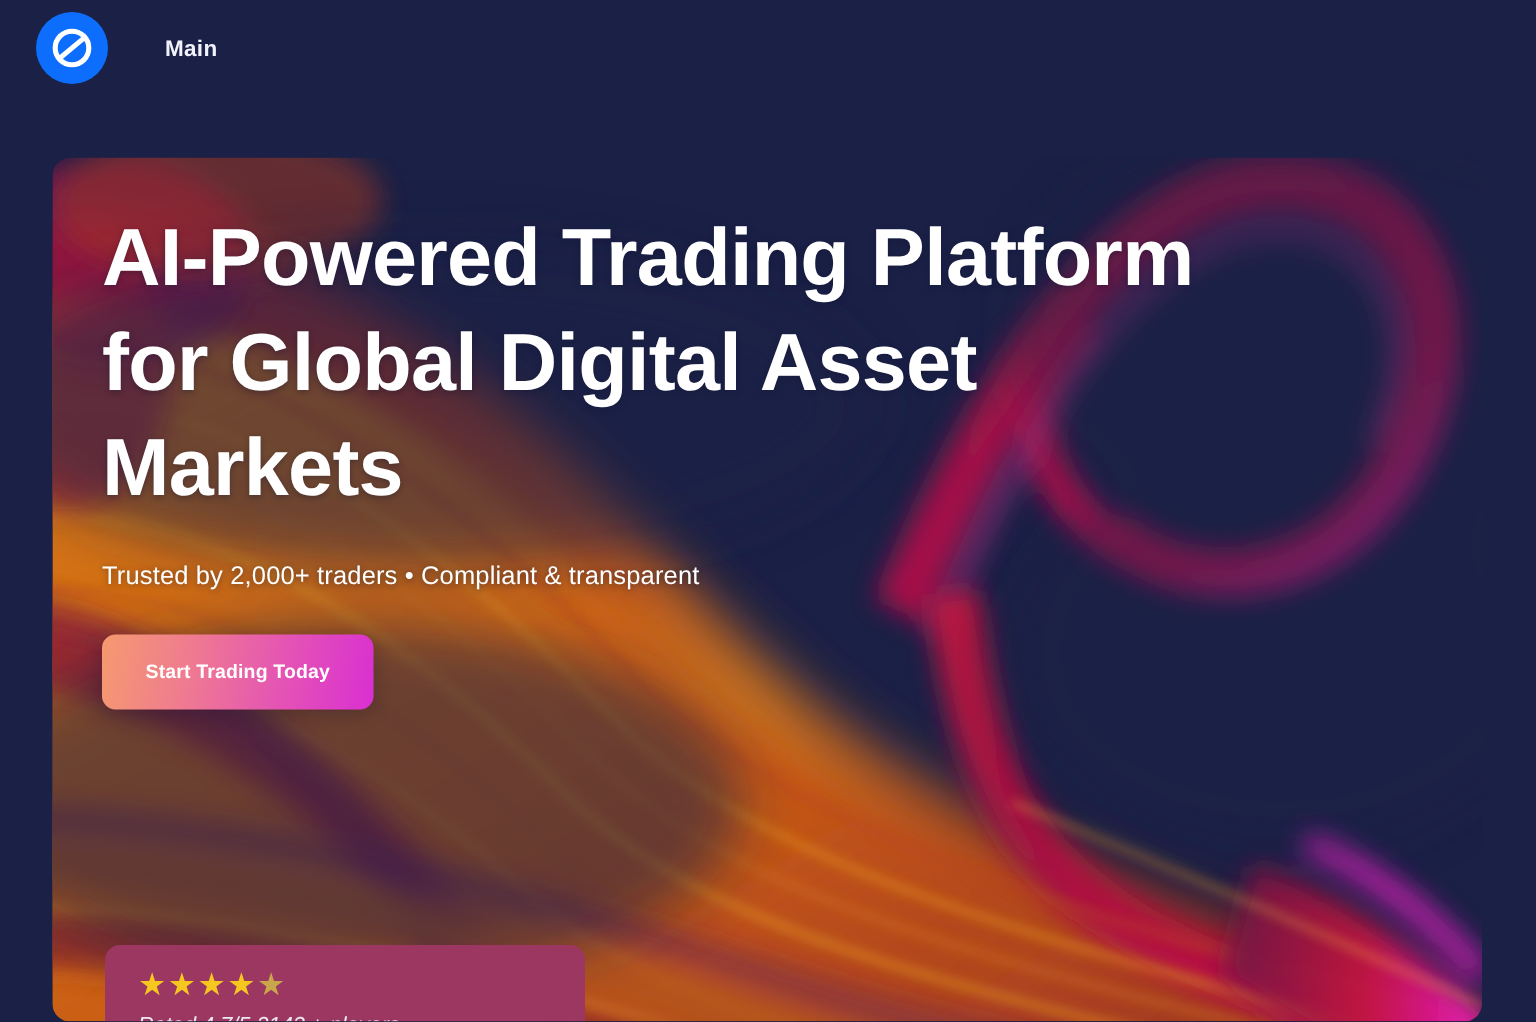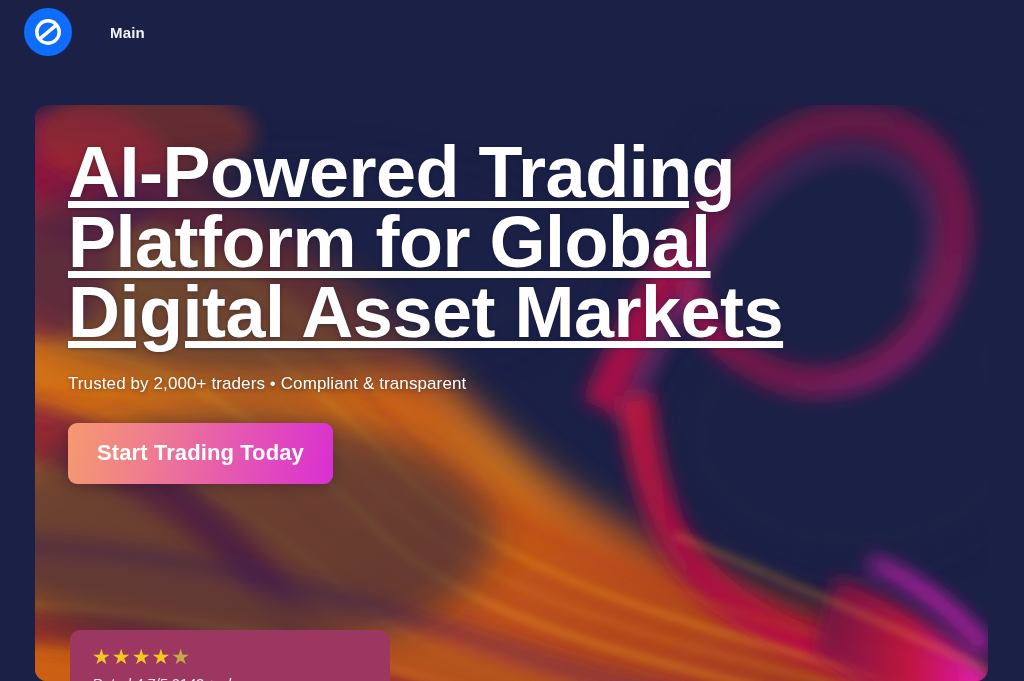--- a/index.html
+++ b/index.html
@@ -88,48 +88,47 @@
   .hero-content {
     position: absolute;
     left: 33px;
     top: 32px;
     width: 820px;
     z-index: 20;
   }
 
   .hero-title {
     color: #ffffff;
-    font-size: 72px;
+    font-size: 54px;
     line-height: 70px;
     font-weight: bold;
     letter-spacing: -0.5px;
     max-width: 790px;
     text-shadow: 0 1px 4px rgba(15,18,45,.35);
-    text-decoration: underline;
   }
 
   .hero-sub {
     margin-top: 27px;
     color: #ffffff;
     font-size: 17px;
     font-weight: normal;
     letter-spacing: .1px;
     text-shadow: 0 1px 4px rgba(15,18,45,.45);
   }
 
   .cta-button {
     display: inline-block;
     margin-top: 29px;
     padding: 17px 29px 18px 29px;
     border: none;
     border-radius: 9px;
     background: linear-gradient(100deg, #f59a6f 0%, #ef7b90 32%, #e454b4 66%, #d92fd2 100%);
     color: #ffffff;
     font-family: "Liberation Sans", sans-serif;
-    font-size: 22px;
+    font-size: 13px;
     font-weight: bold;
     letter-spacing: .1px;
     cursor: pointer;
     box-shadow: 0 3px 12px rgba(20,10,40,.25);
   }
 
   
   .review-card {
     position: absolute;
     left: 35px;

